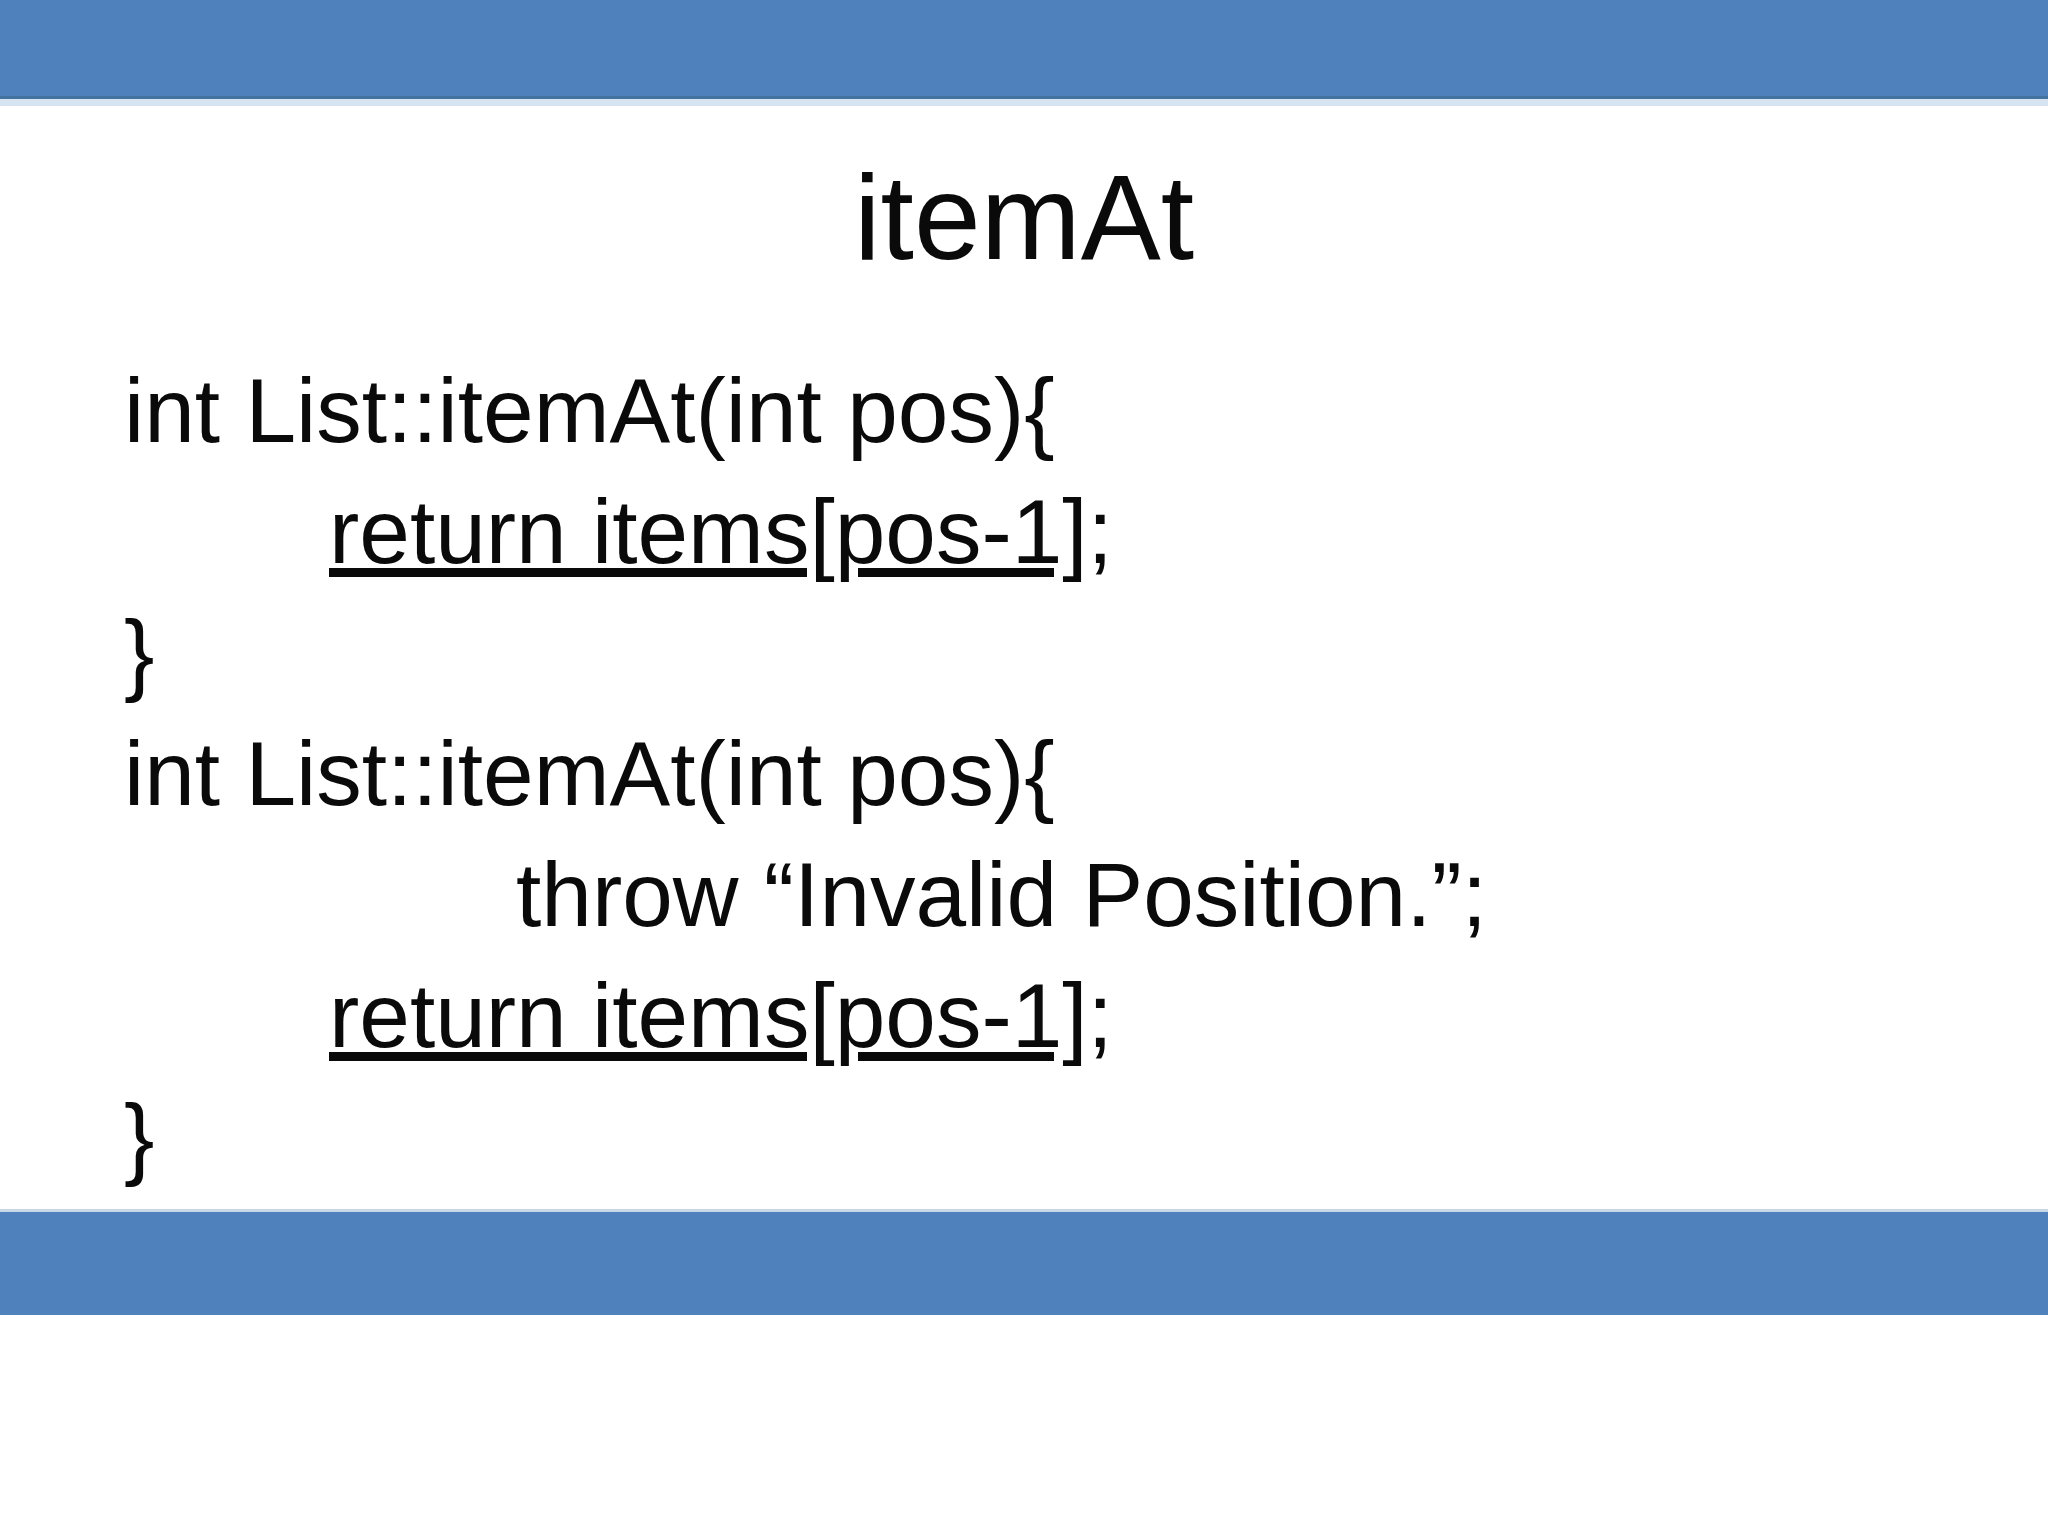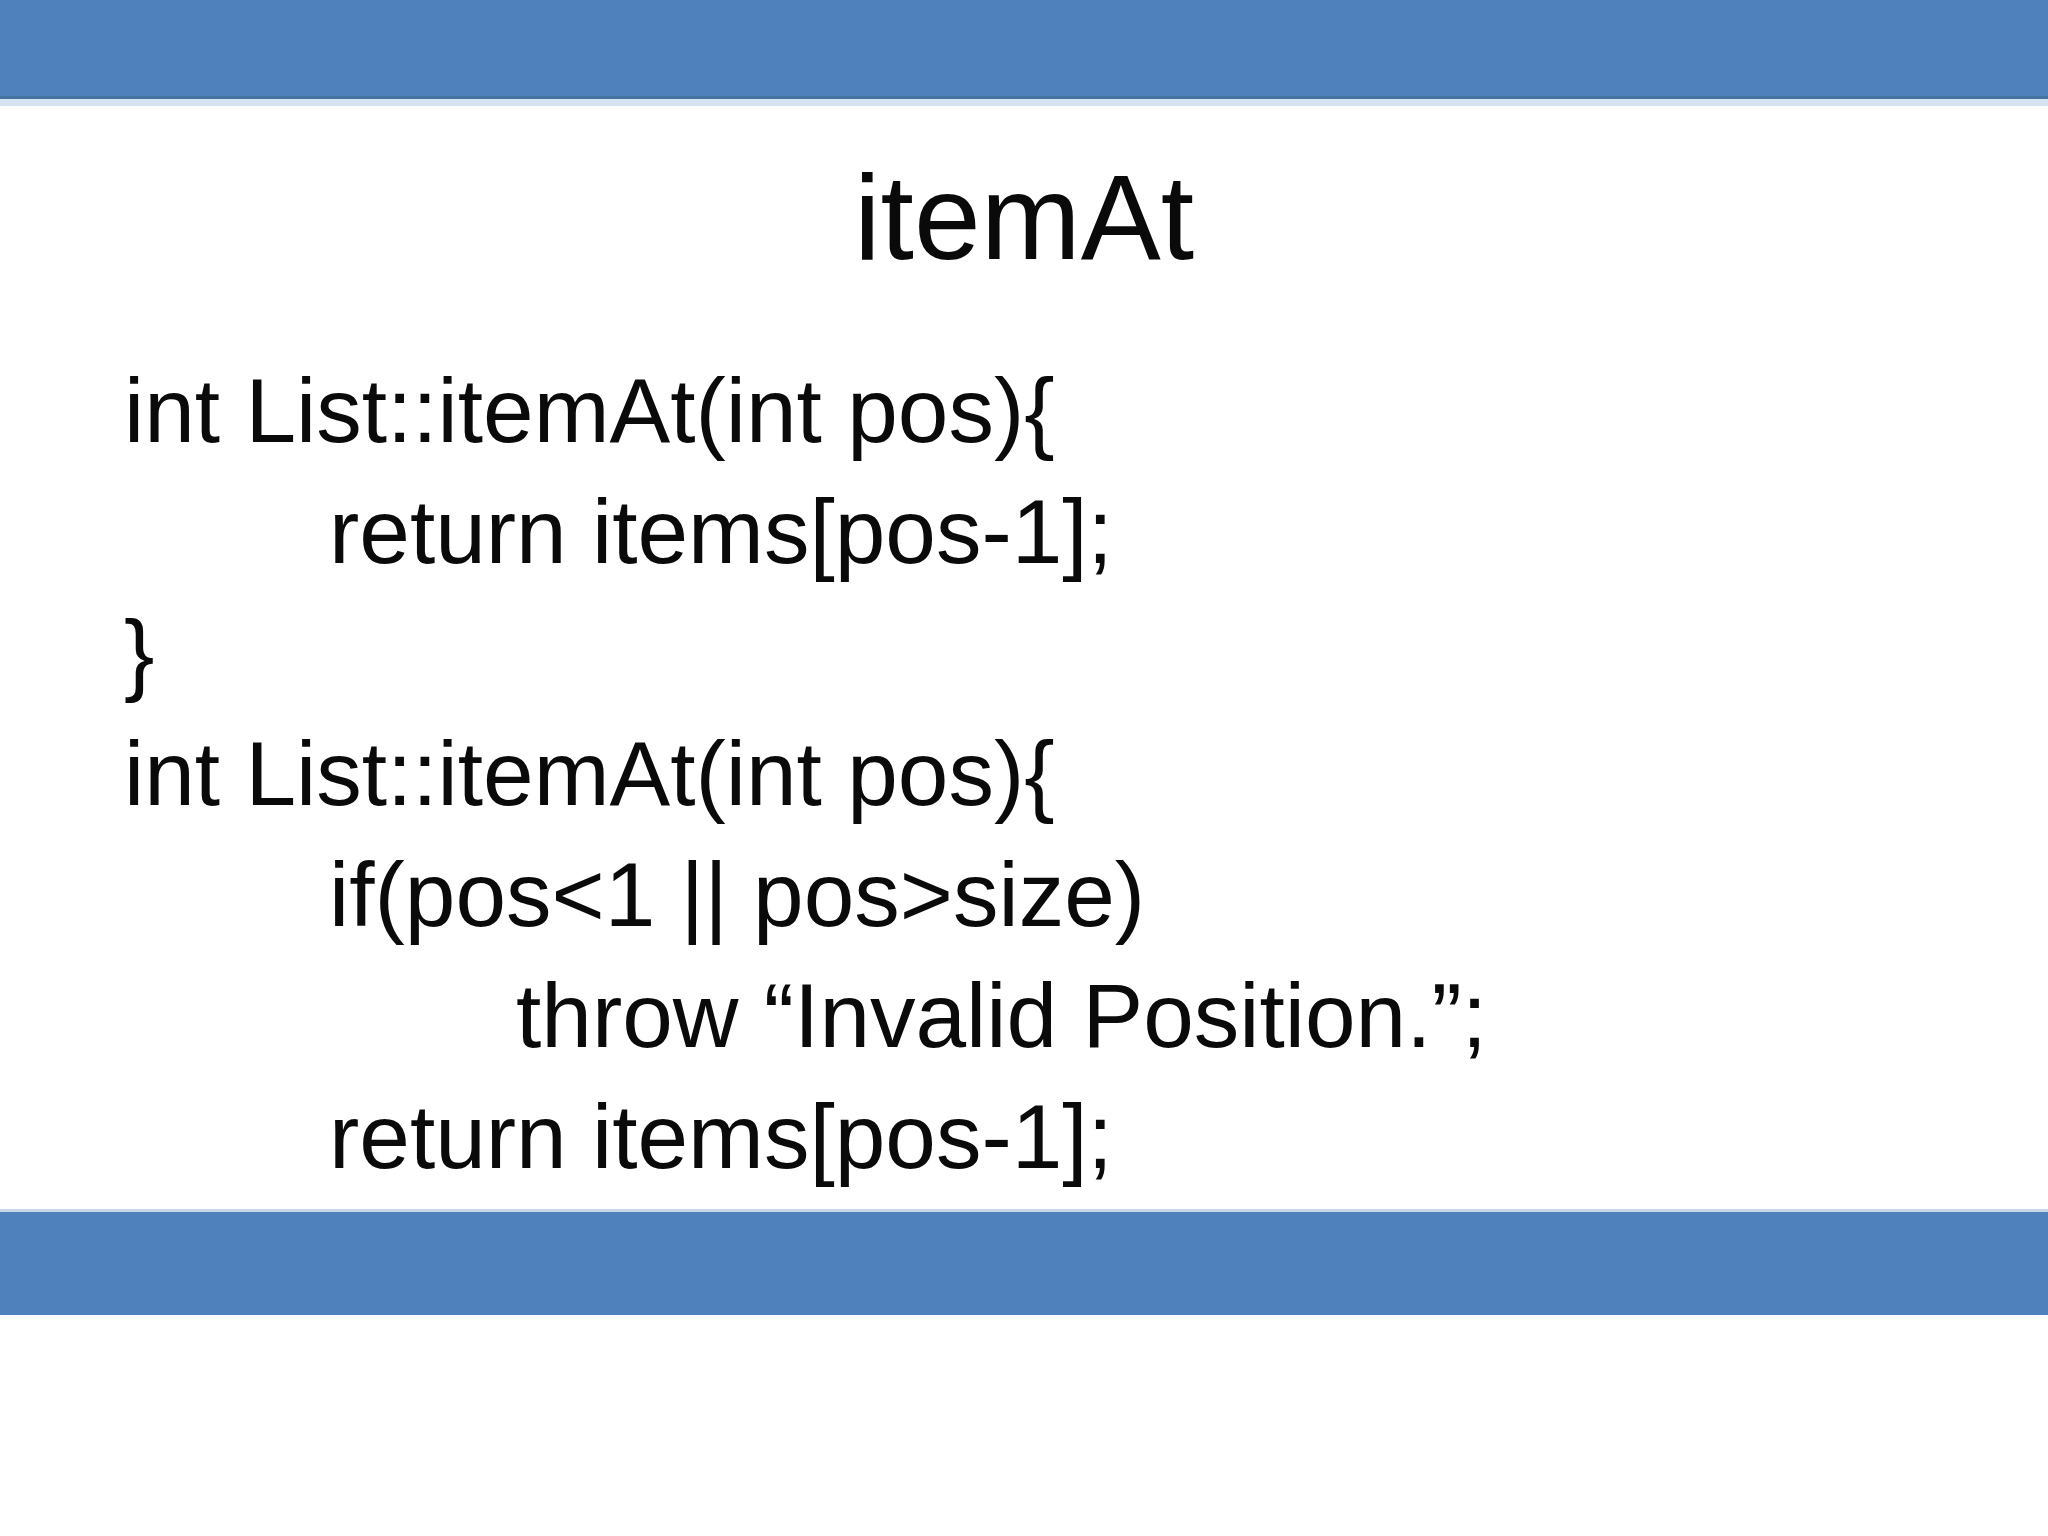--- a/index.html
+++ b/index.html
@@ -52,38 +52,37 @@
   .code-block {
     position: absolute;
     top: 350px;
     left: 124px;
     right: 40px;
     font-size: 91px;
     line-height: 121px;
     font-weight: 400;
     white-space: nowrap;
   }
-  .code-line.ind-1 { padding-left: 205px; }
+  .code-line.ind-1 { padding-left: 205px; text-decoration: underline; }
   .code-line.ind-2 { padding-left: 392px; }
 </style>
 </head>
 <body>
 
 <div class="slide">
 
   <div class="top-banner"></div>
 
   <h1 class="slide-title">itemAt</h1>
 
   <div class="code-block">
     <div class="code-line ind-0">int List::itemAt(int pos){</div>
     <div class="code-line ind-1">return items[pos-1];</div>
     <div class="code-line ind-0">}</div>
     <div class="code-line ind-0">int List::itemAt(int pos){</div>
-    <div class="code-line ind-1">if(pos&lt;1 || pos&gt;size)</div>
     <div class="code-line ind-2">throw “Invalid Position.”;</div>
     <div class="code-line ind-1">return items[pos-1];</div>
     <div class="code-line ind-0">}</div>
   </div>
 
   <div class="bottom-banner"></div>
 
 </div>
 
 </body></html>

